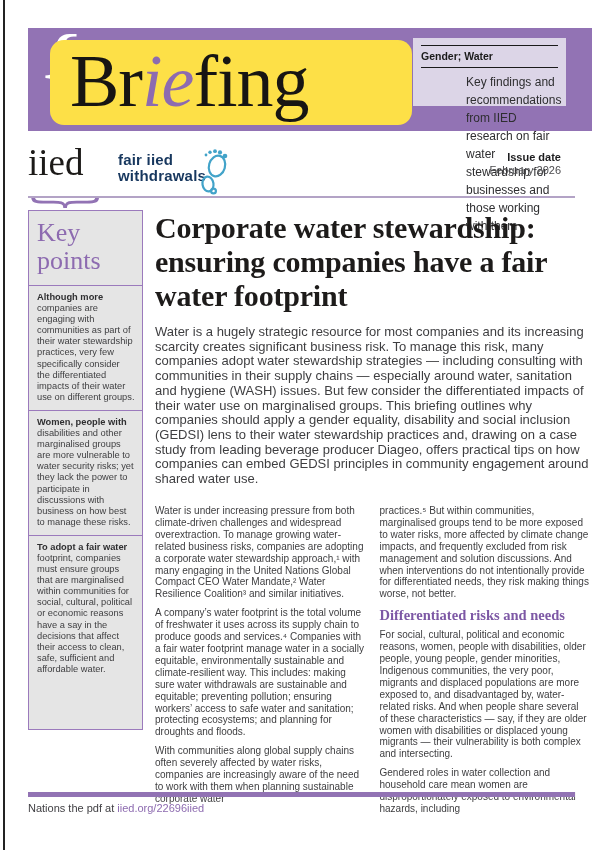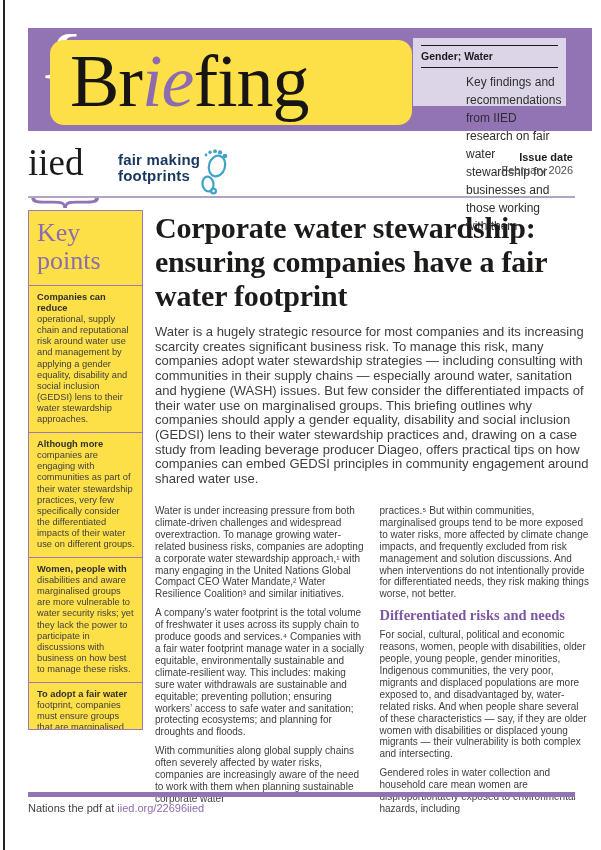--- a/index.html
+++ b/index.html
@@ -27,28 +27,28 @@
   
   .iied { position:absolute; left:28px; top:146px; width:72px; height:46px; }
   .iied-text { font-family:"Liberation Serif", serif; font-size:37px; line-height:34px;
                color:#1c1a18; letter-spacing:0px; }
   .iied-brace { position:absolute; left:-2px; top:16px; width:70px; height:40px;
                 font-family:"DejaVu Serif", serif; font-size:72px; line-height:72px; color:#9273b4;
                 transform:rotate(-90deg) scaleX(0.42); transform-origin:35px 35px; }
   .fwf { position:absolute; left:118px; top:152px; height:40px; }
   .fwf-text { font-size:15px; line-height:15.5px; font-weight:bold; color:#17375e; letter-spacing:0.2px; }
   .fwf-icon { position:absolute; left:77px; top:-5px; }
-  .issue { position:absolute; right:28px; top:151px; text-align:right; }
+  .issue { position:absolute; right:40px; top:151px; text-align:right; }
   .issue-label { font-size:11px; font-weight:bold; color:#1c1c1e; }
   .issue-date { font-size:11px; color:#4b4b4e; margin-top:1px; }
   .logo-rule { position:absolute; left:28px; top:196px; width:547px; height:1.5px; background:#b3a3c6; }
 
   
   .kp-box { position:absolute; left:28px; top:210px; width:115px; height:520px;
-            border:1.5px solid #9b7abc; background:#fde047; overflow:hidden; }
+            border:1.5px solid #9b7abc; background:#e5e5e5; overflow:hidden; }
   .kp-head { font-family:"Liberation Serif", serif; font-size:26px; line-height:28px;
              color:#8d6bb0; padding:8px 8px 10px 8px; border-bottom:1.5px solid #9b7abc; }
   .kp-item { padding:6px 7px 7px 8px; border-bottom:1.5px solid #9b7abc;
              font-size:9.3px; line-height:11.1px; color:#3e3e40; }
   .kp-item:last-child { border-bottom:none; }
   .kp-lead { display:block; font-weight:bold; color:#2f2f31; }
 
   
   .title { position:absolute; left:155px; top:211px; width:450px;
            font-family:"Liberation Serif", serif; font-size:30px; line-height:34px;
@@ -84,22 +84,22 @@
       <div class="topic-rule"></div>
       <div class="topic-desc">Key findings and recommendations from IIED research on fair water stewardship for businesses and those working with them</div>
     </div>
   </div>
 
   <div class="iied">
     <div class="iied-text">iied</div>
     <span class="iied-brace">{</span>
   </div>
   <div class="fwf">
-    <div class="fwf-text">fair making</div>
-    <div class="fwf-text">footprints</div>
+    <div class="fwf-text">fair iied</div>
+    <div class="fwf-text">withdrawals</div>
     <span class="fwf-icon">
       <svg width="38" height="48" viewBox="0 0 38 48">
         <g fill="#42a3c9">
           <circle cx="11" cy="8" r="1.4"></circle>
           <circle cx="15" cy="5.2" r="1.7"></circle>
           <circle cx="20" cy="4.2" r="1.9"></circle>
           <circle cx="25" cy="5.4" r="2.1"></circle>
           <circle cx="30" cy="9" r="2.3"></circle>
         </g>
         <g fill="none" stroke="#42a3c9" stroke-width="2.2">
@@ -112,27 +112,24 @@
   </div>
   <div class="issue">
     <div class="issue-label">Issue date</div>
     <div class="issue-date">February 2026</div>
   </div>
   <div class="logo-rule"></div>
 
   <div class="kp-box">
     <div class="kp-head">Key points</div>
     <div class="kp-item">
-      <span class="kp-lead">Companies can reduce</span><span>operational, supply chain and reputational risk around water use and management by applying a gender equality, disability and social inclusion (GEDSI) lens to their water stewardship approaches.</span>
-    </div>
-    <div class="kp-item">
       <span class="kp-lead">Although more</span><span>companies are engaging with communities as part of their water stewardship practices, very few specifically consider the differentiated impacts of their water use on different groups.</span>
     </div>
     <div class="kp-item">
-      <span class="kp-lead">Women, people with</span><span>disabilities and aware marginalised groups are more vulnerable to water security risks; yet they lack the power to participate in discussions with business on how best to manage these risks.</span>
+      <span class="kp-lead">Women, people with</span><span>disabilities and other marginalised groups are more vulnerable to water security risks; yet they lack the power to participate in discussions with business on how best to manage these risks.</span>
     </div>
     <div class="kp-item">
       <span class="kp-lead">To adopt a fair water</span><span>footprint, companies must ensure groups that are marginalised within communities for social, cultural, political or economic reasons have a say in the decisions that affect their access to clean, safe, sufficient and affordable water.</span>
     </div>
   </div>
 
   <h1 class="title">Corporate water stewardship: ensuring companies have a fair water footprint</h1>
   <div class="standfirst">Water is a hugely strategic resource for most companies and its increasing scarcity creates significant business risk. To manage this risk, many companies adopt water stewardship strategies — including consulting with communities in their supply chains — especially around water, sanitation and hygiene (WASH) issues. But few consider the differentiated impacts of their water use on marginalised groups. This briefing outlines why companies should apply a gender equality, disability and social inclusion (GEDSI) lens to their water stewardship practices and, drawing on a case study from leading beverage producer Diageo, offers practical tips on how companies can embed GEDSI principles in community engagement around shared water use.</div>
 
   <div class="cols">

